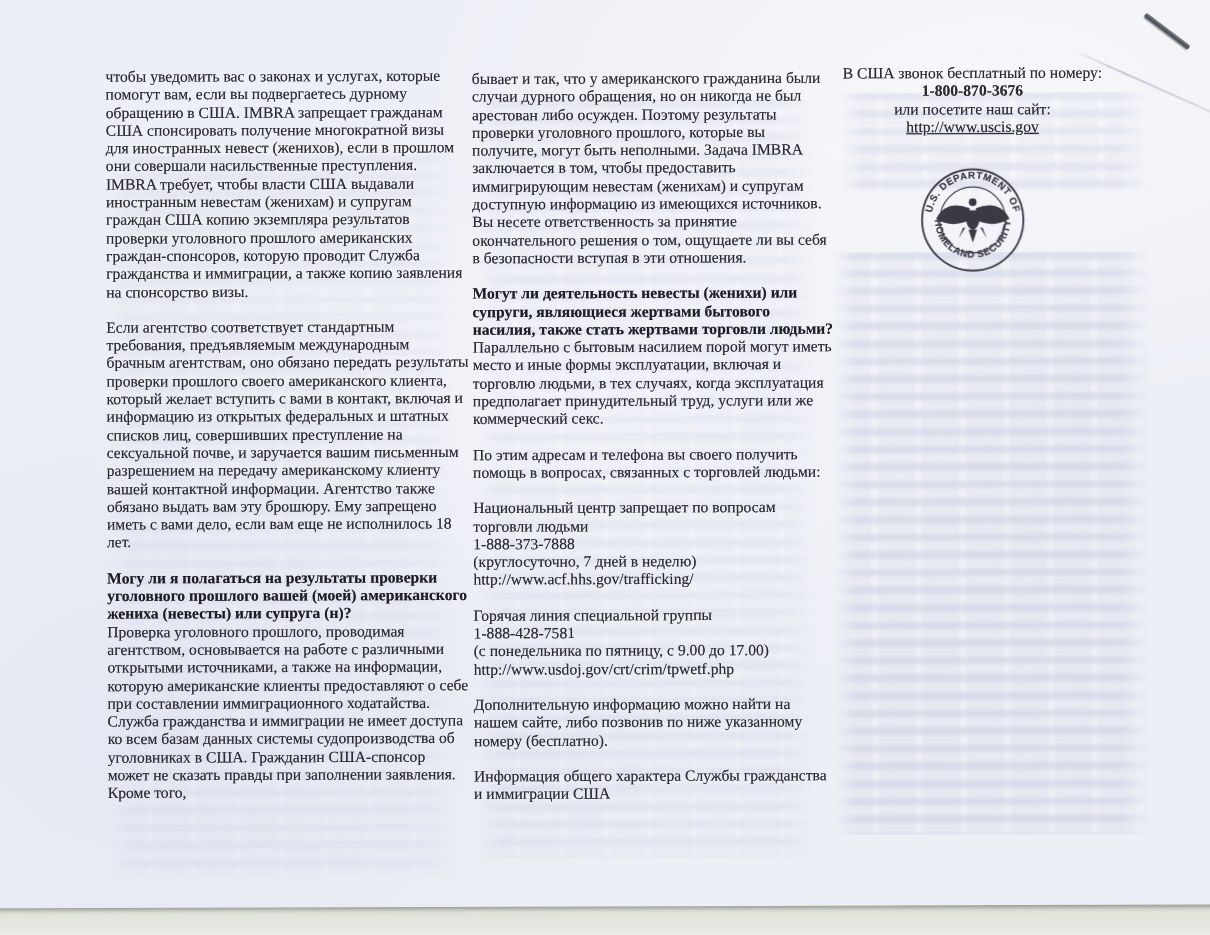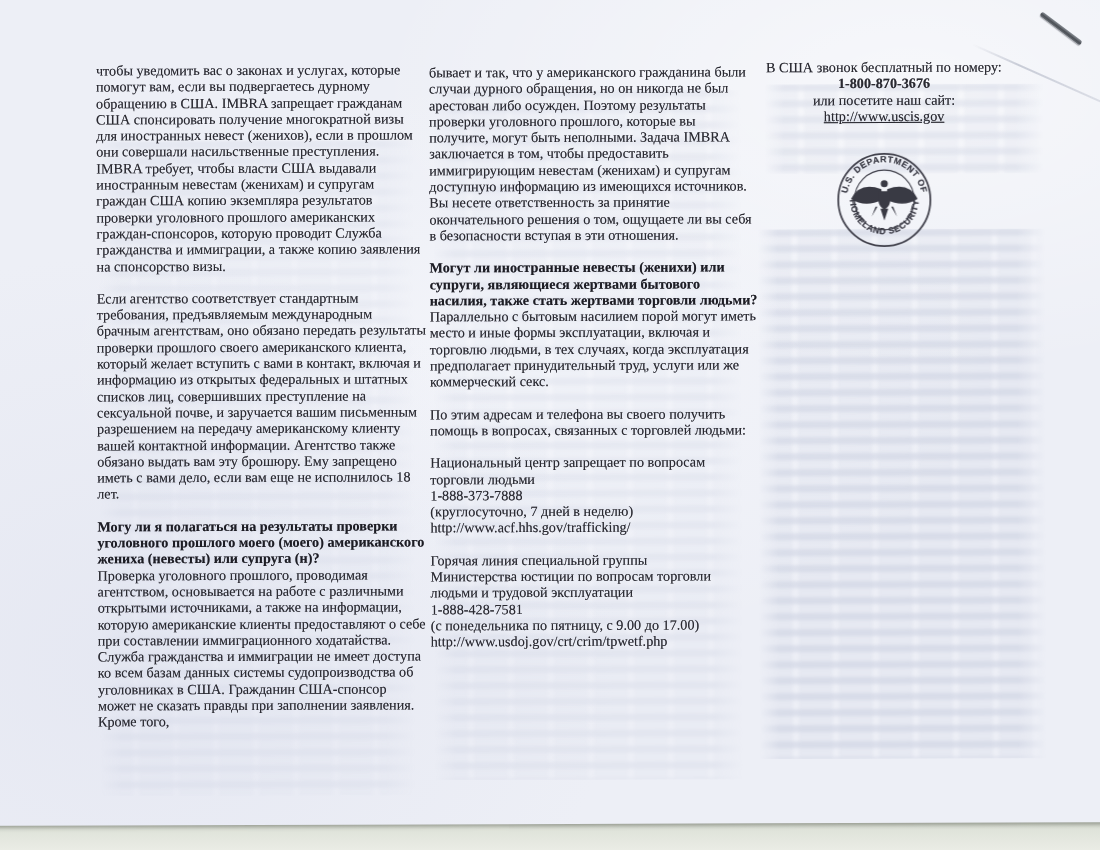--- a/index.html
+++ b/index.html
@@ -79,45 +79,46 @@
   <div class="paper">
 
     <div class="bleed bleed-left"></div>
     <div class="bleed bleed-mid"></div>
     <div class="bleed bleed-right-a"></div>
     <div class="bleed bleed-right-b"></div>
 
     <div class="col col-left">
       <p class="para">чтобы уведомить вас о законах и услугах, которые помогут вам, если вы подвергаетесь дурному обращению в США.  IMBRA запрещает гражданам США спонсировать получение многократной визы для иностранных невест (женихов), если в прошлом они совершали насильственные преступления.  IMBRA требует, чтобы власти США выдавали иностранным невестам (женихам) и супругам граждан США копию экземпляра результатов проверки уголовного прошлого американских граждан-спонсоров, которую проводит Служба гражданства и иммиграции, а также копию заявления на спонсорство визы.</p>
       <p class="para">Если агентство соответствует стандартным требования, предъявляемым международным брачным агентствам, оно обязано передать результаты проверки прошлого своего американского клиента, который желает вступить с вами в контакт, включая и информацию из открытых федеральных и штатных списков лиц, совершивших преступление на сексуальной почве, и заручается вашим письменным разрешением на передачу американскому клиенту вашей контактной информации.  Агентство также обязано выдать вам эту брошюру.  Ему запрещено иметь с вами дело, если вам еще не исполнилось 18 лет.</p>
-      <p class="heading">Могу ли я полагаться на результаты проверки уголовного прошлого моего (моего) американского жениха (невесты) или супруга (н)?</p>
+      <p class="heading">Могу ли я полагаться на результаты проверки уголовного прошлого вашей (моей) американского жениха (невесты) или супруга (н)?</p>
       <p class="para">Проверка уголовного прошлого, проводимая агентством, основывается на работе с различными открытыми источниками, а также на информации, которую американские клиенты предоставляют о себе при составлении иммиграционного ходатайства.  Служба гражданства и иммиграции не имеет доступа ко всем базам данных системы судопроизводства об уголовниках в США. Гражданин США-спонсор может не сказать правды при заполнении заявления.  Кроме того,</p>
     </div>
 
     <div class="col col-mid">
       <p class="para">бывает и так, что у американского гражданина были случаи дурного обращения, но он никогда не был арестован либо осужден.  Поэтому результаты проверки уголовного прошлого, которые вы получите, могут быть неполными. Задача IMBRA заключается в том, чтобы предоставить иммигрирующим невестам (женихам) и супругам доступную информацию из имеющихся источников.  Вы несете ответственность за принятие окончательного решения о том,  ощущаете ли вы себя в безопасности вступая в эти отношения.</p>
-      <p class="heading">Могут ли иностранные невесты (женихи) или супруги, являющиеся жертвами бытового насилия, также стать жертвами торговли людьми?</p>
+      <p class="heading">Могут ли деятельность невесты (женихи) или супруги, являющиеся жертвами бытового насилия, также стать жертвами торговли людьми?</p>
       <p class="para">Параллельно с бытовым насилием порой могут иметь место и иные формы эксплуатации, включая и торговлю людьми, в тех случаях, когда эксплуатация предполагает принудительный труд, услуги или же коммерческий секс.</p>
       <p class="para">По этим адресам и телефона вы своего получить помощь в вопросах, связанных с торговлей людьми:</p>
 
       <div class="block">
         <div class="line">Национальный центр запрещает по вопросам торговли людьми</div>
         <div class="line">1-888-373-7888</div>
         <div class="line">(круглосуточно, 7 дней в неделю)</div>
         <div class="line">http://www.acf.hhs.gov/trafficking/</div>
       </div>
 
       <div class="block">
         <div class="line">Горячая линия специальной группы</div>
-        <div class="line">Министерства юстиции по вопросам торговли людьми и трудовой эксплуатации</div>
         <div class="line">1-888-428-7581</div>
         <div class="line">(с понедельника по пятницу, с 9.00 до 17.00)</div>
         <div class="line">http://www.usdoj.gov/crt/crim/tpwetf.php</div>
       </div>
 
+      <p class="para">Дополнительную информацию можно найти на нашем сайте, либо позвонив по ниже указанному номеру (бесплатно).</p>
+      <p class="para">Информация общего характера Службы гражданства и иммиграции США</p>
     </div>
 
     <div class="col col-right">
       <div class="rc-line">В США звонок бесплатный по номеру:</div>
       <div class="rc-line rc-phone">1-800-870-3676</div>
       <div class="rc-line">или посетите наш сайт:</div>
       <div class="rc-line rc-url">http://www.uscis.gov</div>
 
       <div class="seal-wrap">
         <svg width="100" height="98" viewBox="0 0 100 100">

